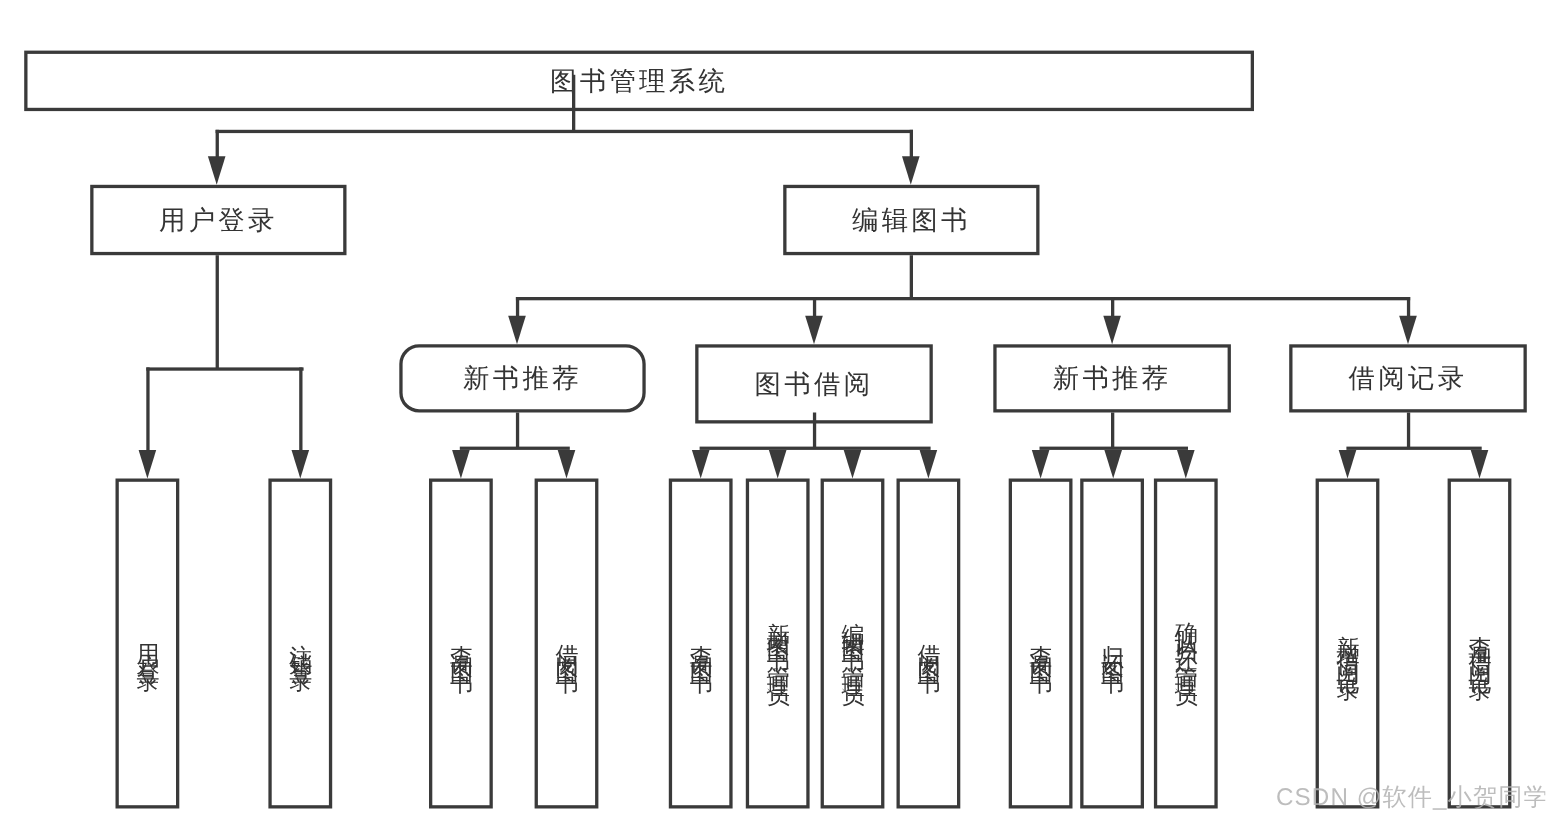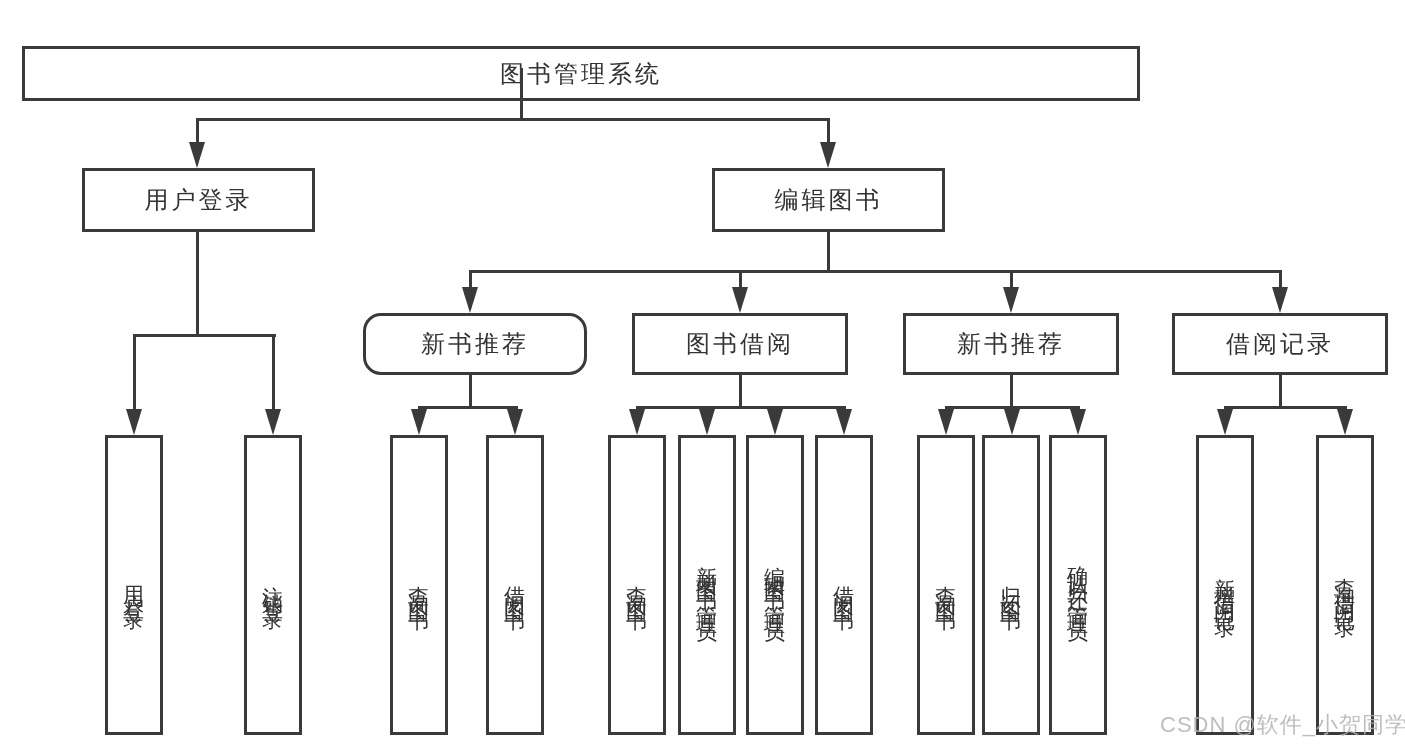--- a/index.html
+++ b/index.html
@@ -62,21 +62,21 @@
   </div>
 
   <div class="node h-label" style="left:712px;top:168px;width:233px;height:64px;">
     <span>编辑图书</span>
   </div>
 
   <div class="node h-label" style="left:363px;top:313px;width:224px;height:62px;border-radius:18px;">
     <span>新书推荐</span>
   </div>
 
-  <div class="node h-label" style="left:632px;top:313px;width:216px;height:62px;">
+  <div class="node h-label" style="left:632px;top:313px;width:216px;height:72px;">
     <span>图书借阅</span>
   </div>
 
   <div class="node h-label" style="left:903px;top:313px;width:216px;height:62px;">
     <span>新书推荐</span>
   </div>
 
   <div class="node h-label" style="left:1172px;top:313px;width:216px;height:62px;">
     <span>借阅记录</span>
   </div>

